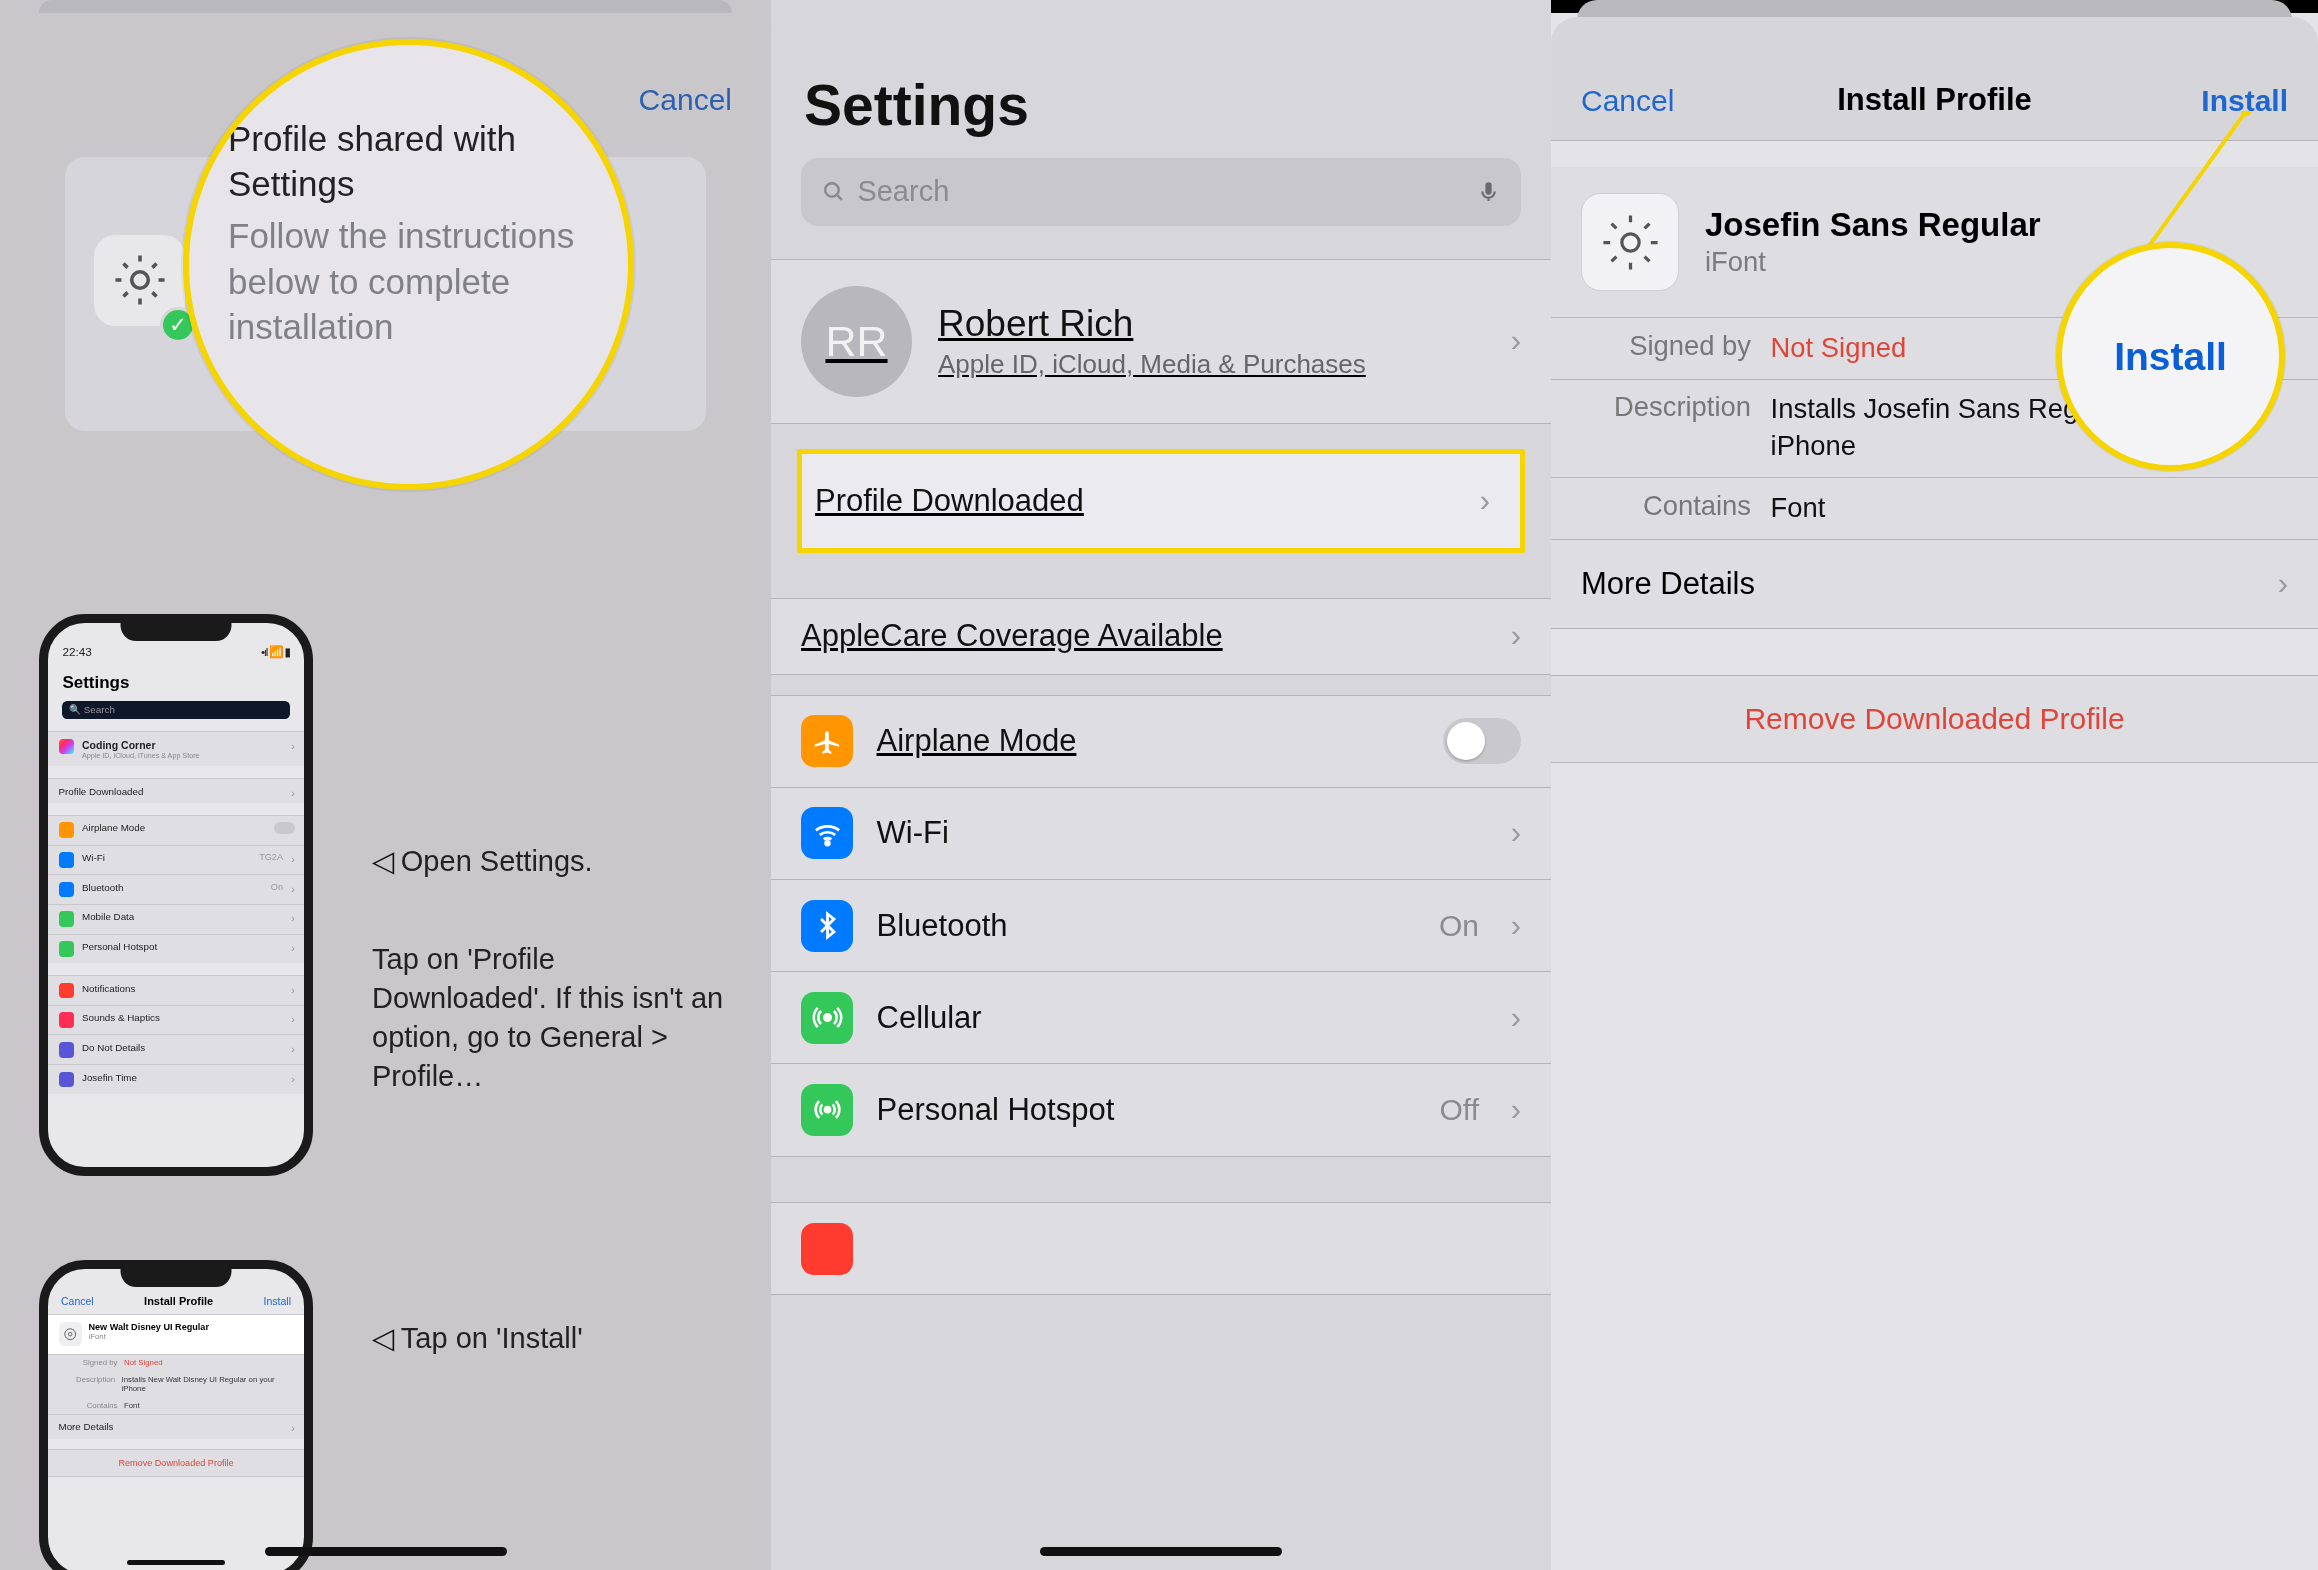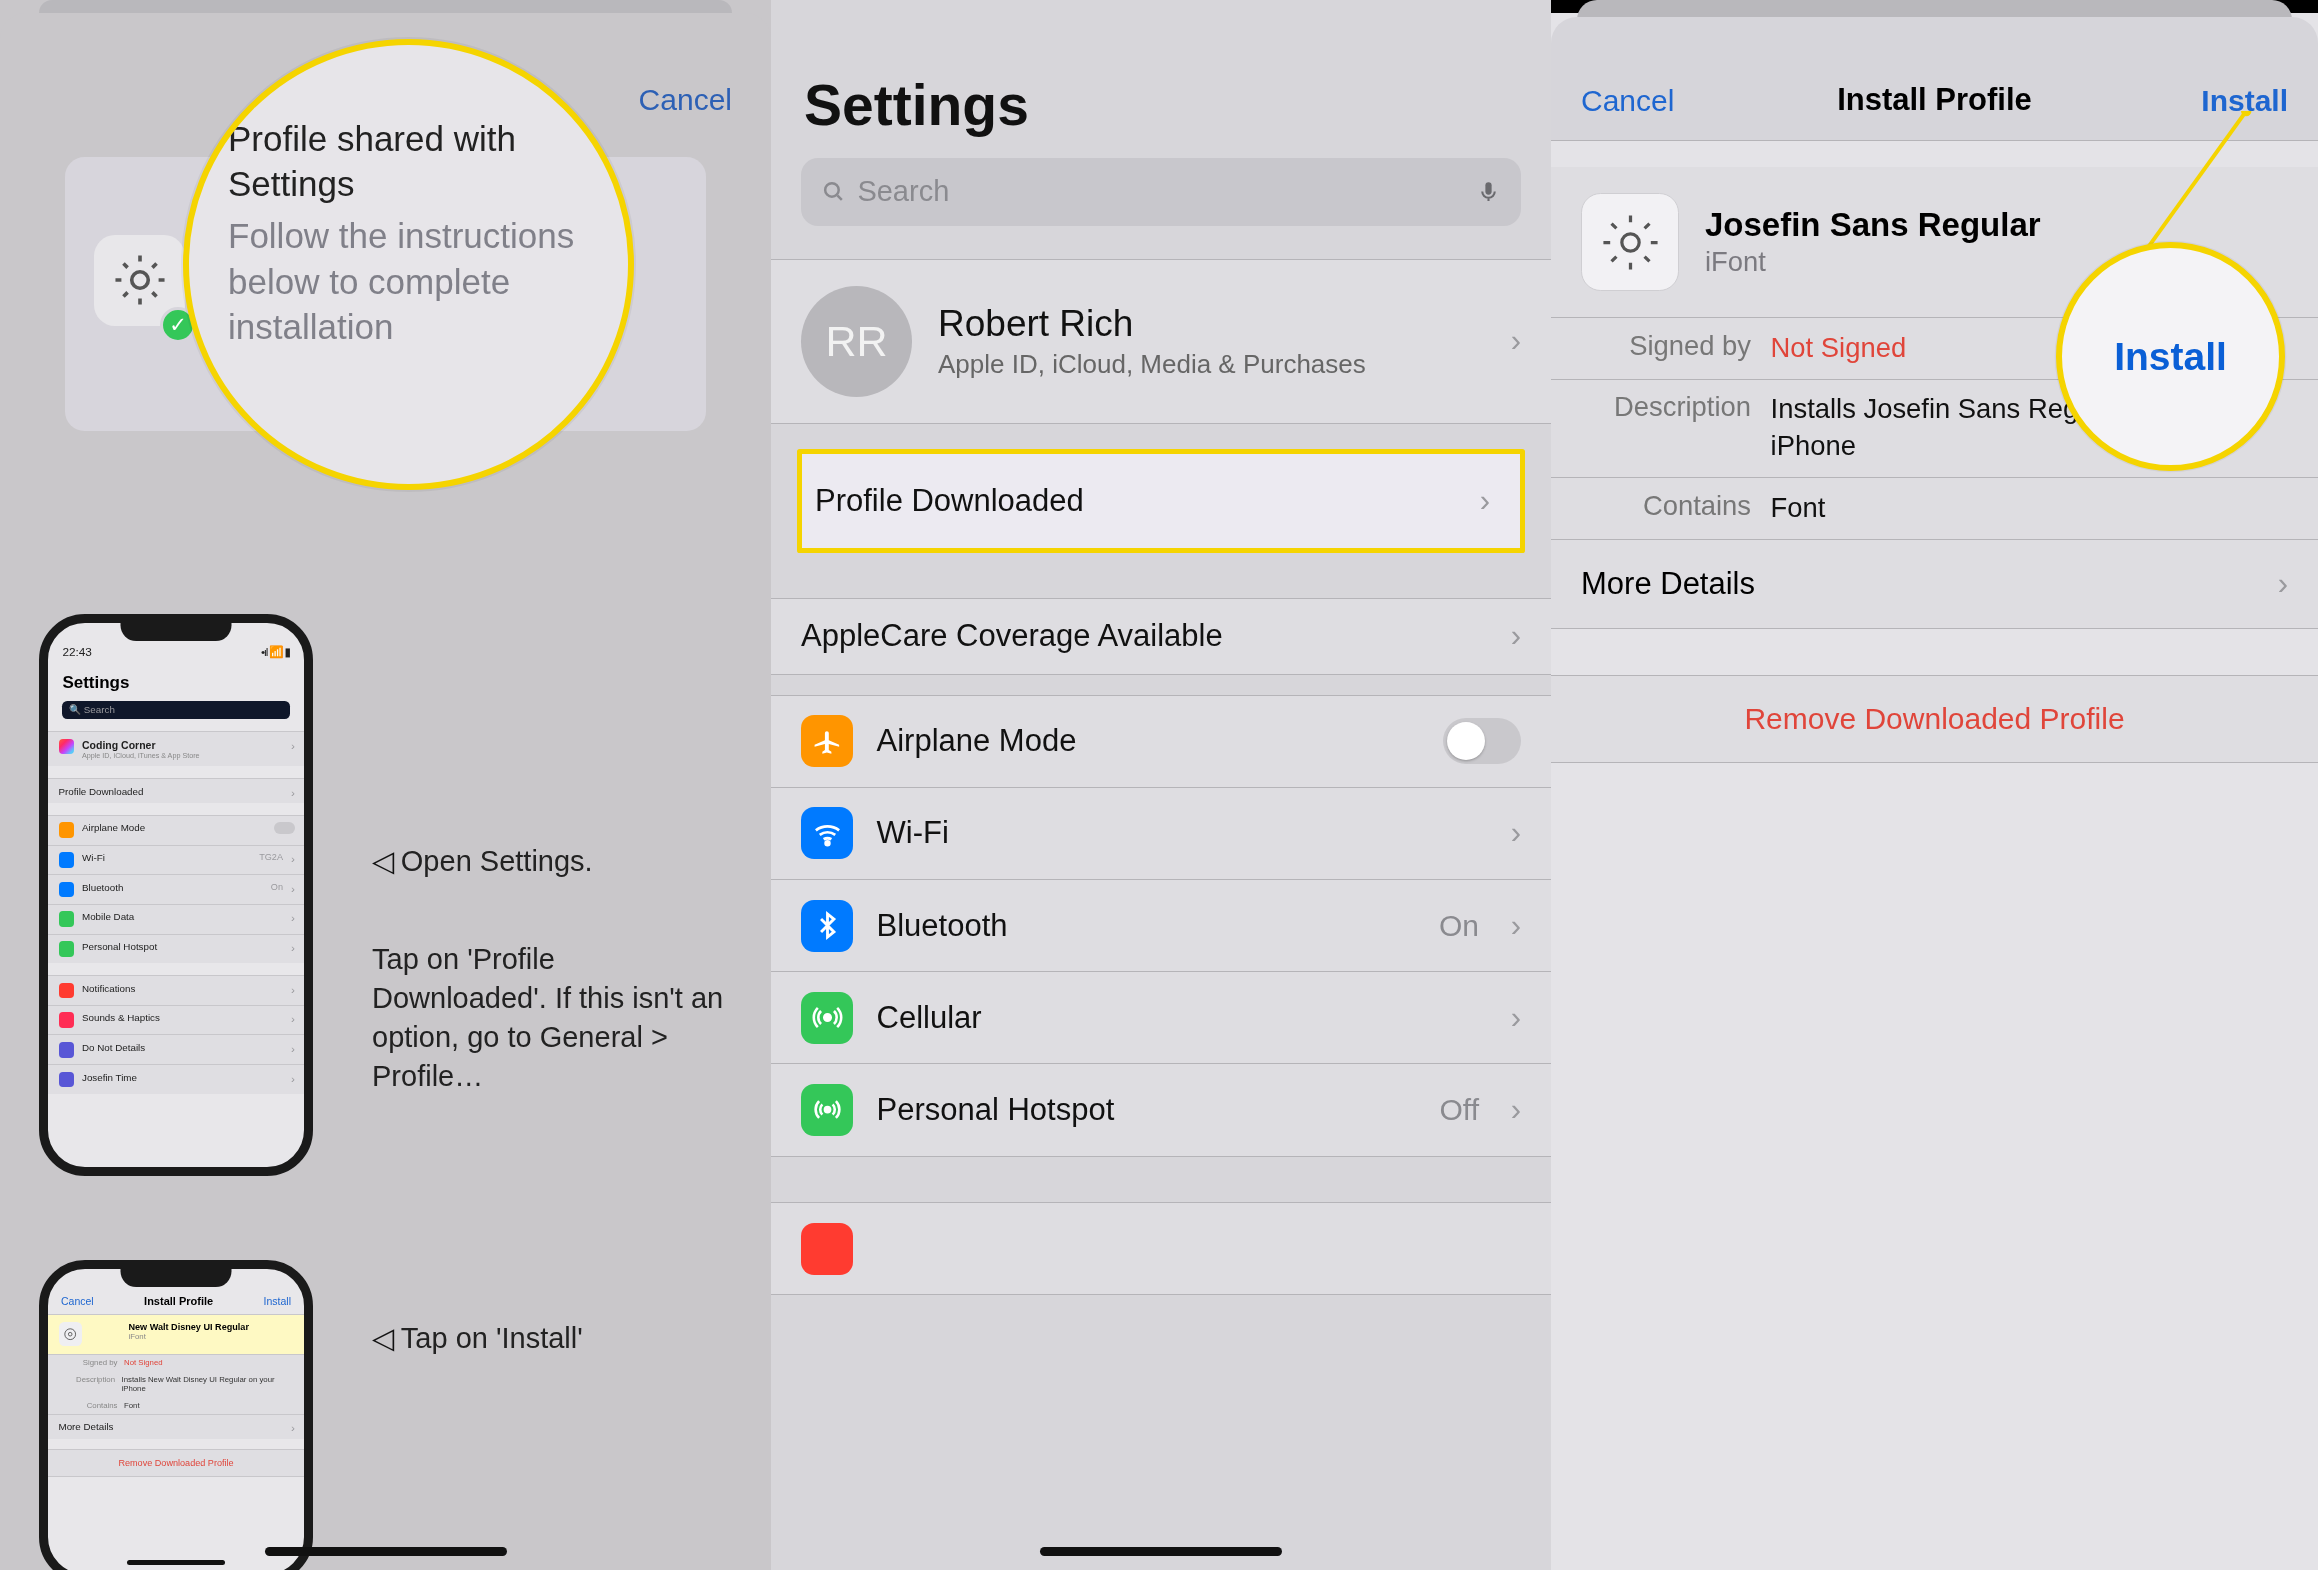--- a/index.html
+++ b/index.html
@@ -58,21 +58,21 @@
   .mini-row .ico{width:15.7px;height:15.7px;border-radius:3.9px;margin-right:7.8px;flex:0 0 auto;}
   .mini-row .chev{position:absolute;right:9.1px;color:#9a9a9e;font-size:11.8px;}
   .mini-row .val{position:absolute;right:21px;color:#9a9a9e;font-size:9.1px;}
   .mini-spacer{height:11.8px;}
   .mini-row .switch{position:absolute;right:9.1px;width:21px;height:11.8px;border-radius:6.5px;background:#c9c8cc;}
 
   
   .mini2 .mnav{display:flex;align-items:flex-end;justify-content:space-between;padding:26px 13px 6.5px;border-bottom:0.7px solid #c8c7cb;}
   .mini2 .mnav .t{font-size:11px;font-weight:600;}
   .mini2 .mnav .b{font-size:10.5px;color:#1e66d0;}
-  .mini2 .pcell{display:flex;padding:7.8px 10.5px;background:#fef9c3;border-bottom:0.7px solid #c8c7cb;gap:40px;}
+  .mini2 .pcell{display:flex;padding:7.8px 10.5px;background:#ffffff;border-bottom:0.7px solid #c8c7cb;}
   .mini2 .pcell .gic{width:23.5px;height:23.5px;border-radius:5.2px;background:#efeff2;margin-right:6.5px;display:flex;align-items:center;justify-content:center;}
   .mini2 .pcell .nm{font-size:9.1px;font-weight:600;}
   .mini2 .pcell .src{font-size:7.8px;color:#888;}
   .mini2 .kv{display:flex;padding:3.9px 10.5px;font-size:7.8px;background:#dfdee2;}
   .mini2 .kv .k{width:59px;text-align:right;color:#888;margin-right:6.5px;}
   .mini2 .kv .v{color:#333;}
   .mini2 .kv .v.red{color:#e0453a;}
   .mini2 .remove{text-align:center;color:#e0453a;font-size:9.1px;padding:7.8px 0;background:#dfdee2;margin-top:10.5px;border-top:0.7px solid #c8c7cb;border-bottom:0.7px solid #c8c7cb;}
 
   .side-text{position:absolute;left:372px;right:46px;font-size:29px;color:#222;line-height:1.35;}
@@ -85,21 +85,21 @@
 
   
   .col2 .inner{position:absolute;inset:0;background:var(--mid-bg);}
   .stitle{font-size:57px;font-weight:800;padding:72px 33px 19.6px;color:#111;}
   .sbar{margin:0 30px 33px;height:68px;border-radius:17px;background:#c8c7cc;display:flex;align-items:center;padding:0 19.6px;color:#8a8a8f;font-size:29px;}
   .sbar .mag{margin-right:11.8px;display:flex;}
   .sbar svg{width:25px;height:25px;}
   .sbar .mic{margin-left:auto;display:flex;}
   .section{margin-top:19.6px;border-top:0.7px solid var(--sep);border-bottom:0.7px solid var(--sep);}
   .cell{background:#dedde1;display:flex;align-items:center;padding:19.6px 30px;position:relative;border-top:0.7px solid var(--sep);}
-  .cell:first-child{border-top:none;}
+  .cell:first-child{border-top:none;text-decoration:underline;}
   .cell .chev{position:absolute;right:30px;color:#9a9a9e;font-size:31px;}
   .cell .val{position:absolute;right:72px;color:#8a8a8f;font-size:30px;}
   .user-cell{padding:26px 30px;}
   .avatar{width:111px;height:111px;border-radius:50%;background:#b8b7bb;color:#f2f2f2;display:flex;align-items:center;justify-content:center;font-size:43px;font-weight:500;margin-right:26px;flex:0 0 auto;}
   .user-cell .nm{font-size:37px;color:#111;}
   .user-cell .dt{font-size:26px;color:#666;margin-top:3.9px;}
 
   .profile-cell{background:#eceaf1;border:5.2px solid var(--yellow);margin:-0.7px 26px;border-radius:2.6px;}
   .profile-cell .cell{background:transparent;border:none;font-size:33px;padding:29px 13px;}
   .applecare-note{padding:15.7px 30px 26px;color:#79787d;font-size:27.4px;line-height:1.35;}

